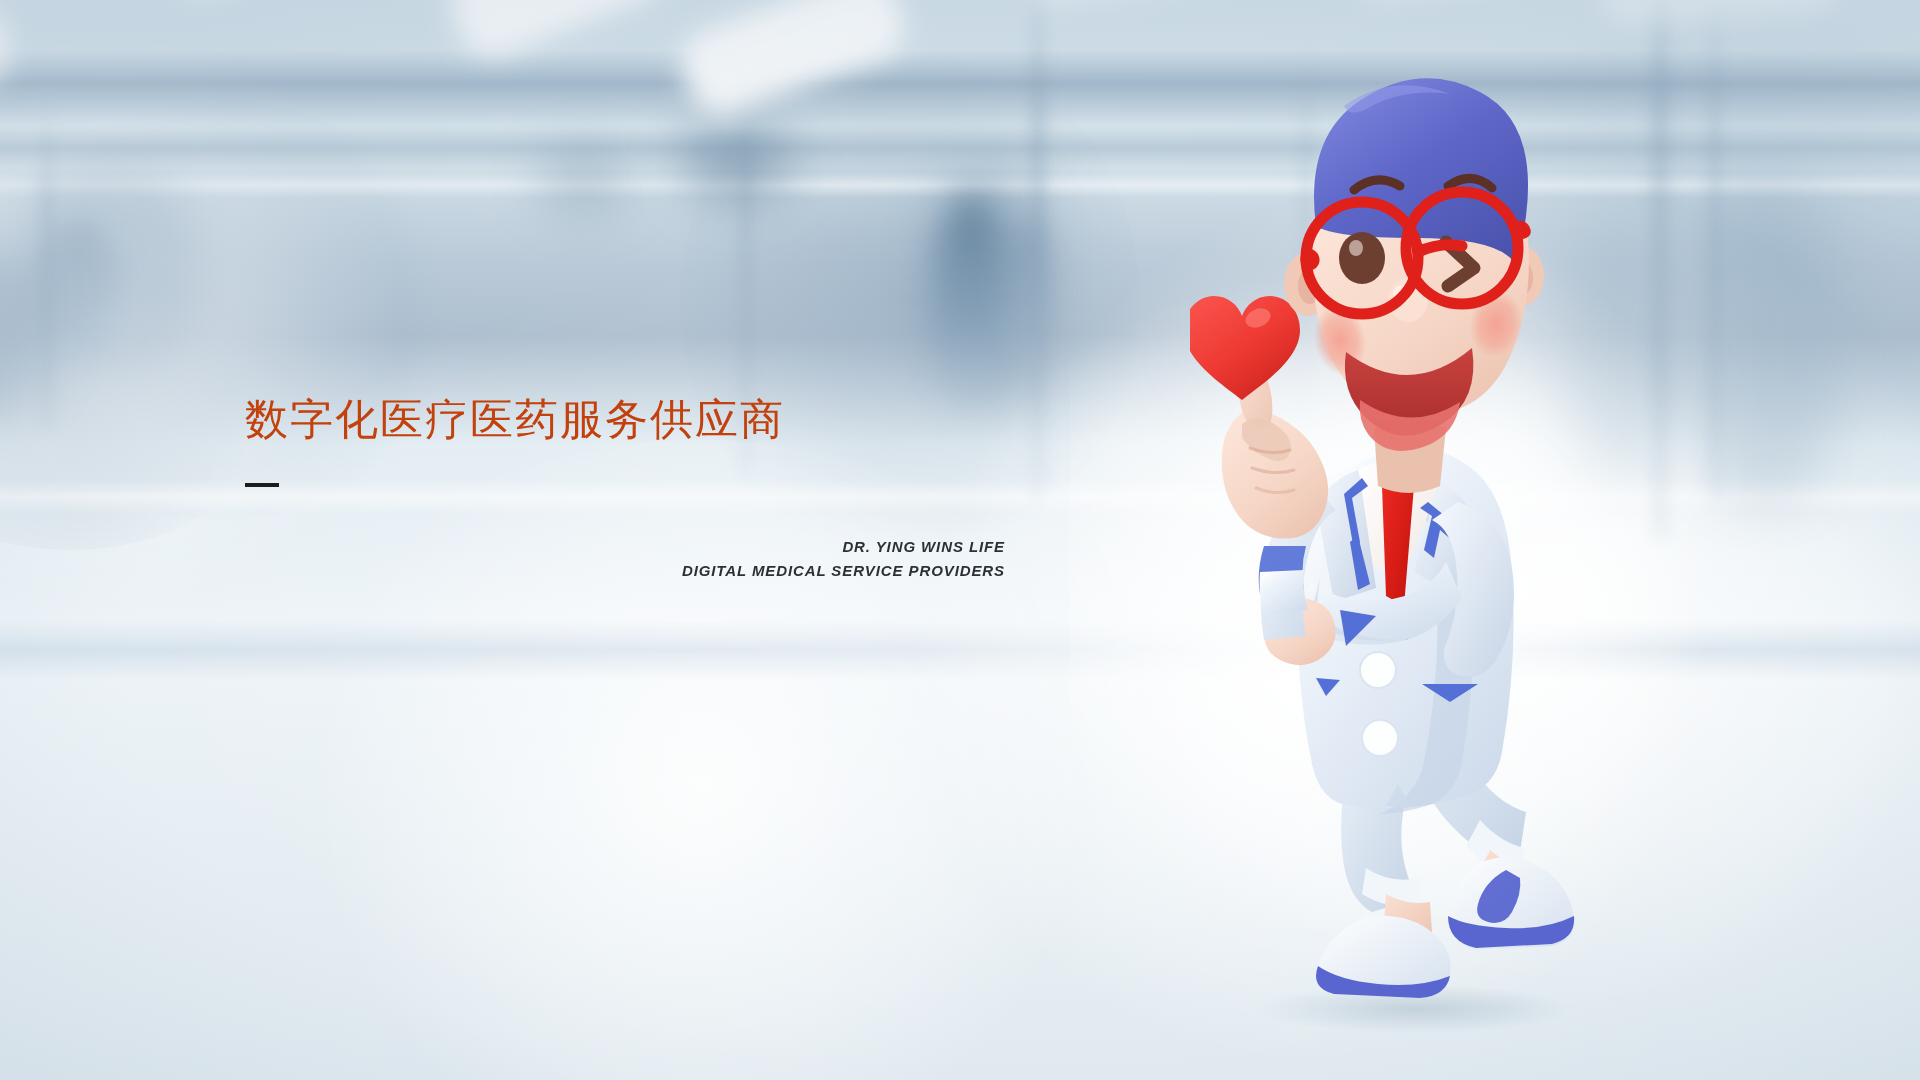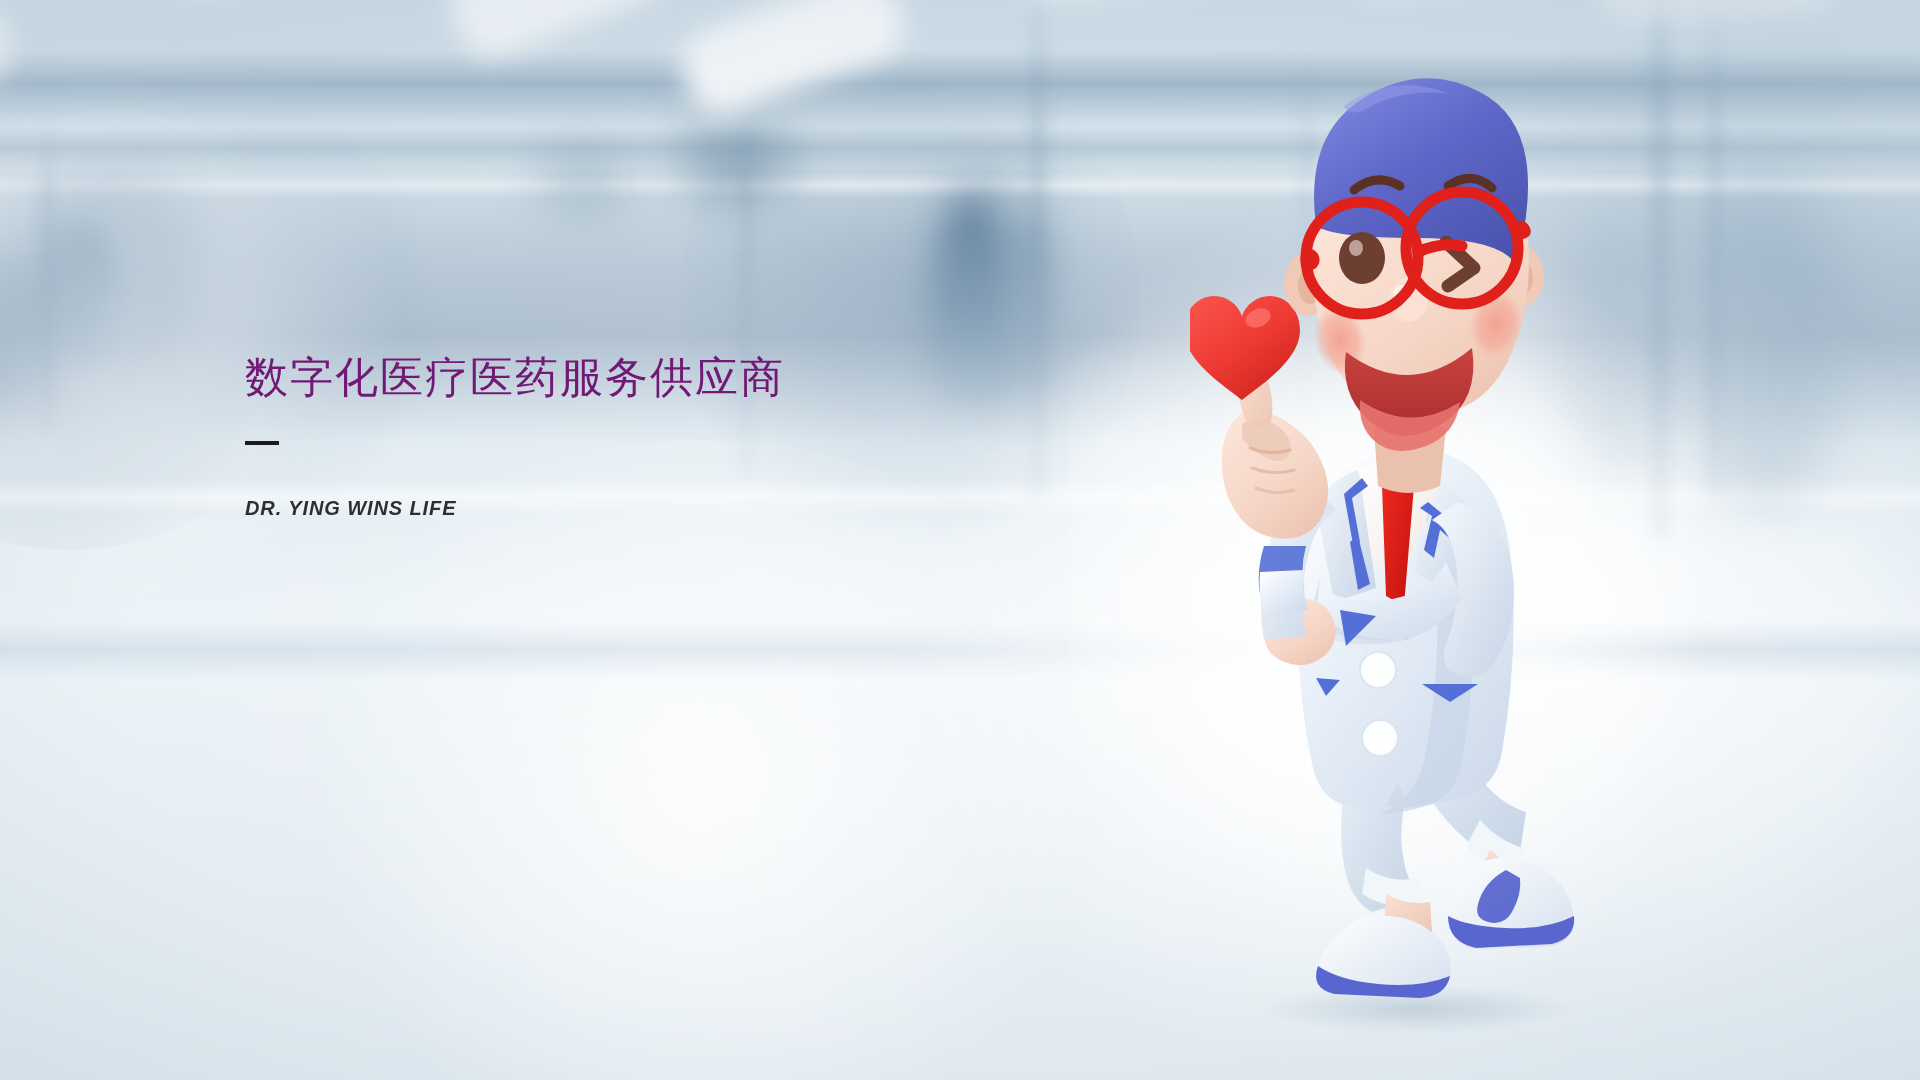--- a/index.html
+++ b/index.html
@@ -76,37 +76,39 @@
     background:radial-gradient(ellipse 78% 70% at 52% 62%,rgba(255,255,255,.30) 0%,rgba(255,255,255,0) 58%,rgba(168,190,208,.30) 100%);
   }
   .bg-sheen{
     position:absolute;left:900px;top:260px;width:820px;height:820px;
     background:radial-gradient(circle,rgba(255,255,255,.95) 0%,rgba(255,255,255,.45) 38%,rgba(255,255,255,0) 68%);
   }
 
   
   .copy{position:absolute;left:245px;top:356px;width:760px;}
   .eyebrow{
-    font-size:43px;line-height:1;letter-spacing:2px;color:#701a75;font-weight:400;
+    font-size:43px;line-height:1;letter-spacing:2px;color:#c2410c;font-weight:400;
     font-family:"Liberation Sans","DejaVu Sans",sans-serif;
     white-space:nowrap;
+    margin-top:42px;
   }
   .headline{
     margin-top:29px;
     font-size:71px;line-height:1;color:#ee1c16;font-weight:700;letter-spacing:11px;
     font-family:"Liberation Sans","DejaVu Sans",sans-serif;
     white-space:nowrap;
   }
   .rule{margin-top:42px;width:34px;height:4px;background:#1b1c1e;}
   .sub{margin-top:48px;}
   .sub-line{
-    font-size:20px;line-height:1.58;letter-spacing:.9px;
+    font-size:15px;line-height:1.58;letter-spacing:.9px;
     font-style:italic;font-weight:700;color:#2b3034;
     font-family:"Liberation Sans","DejaVu Sans",sans-serif;
     white-space:nowrap;
+    text-align:right;
   }
 
   
   .char{position:absolute;left:1190px;top:50px;width:430px;height:1010px;}
   .ch-glow{
     position:absolute;left:-120px;top:140px;width:650px;height:760px;
     background:radial-gradient(ellipse at 45% 50%,rgba(255,255,255,.92) 0%,rgba(255,255,255,.35) 45%,rgba(255,255,255,0) 70%);
   }
   .ch-shadow{
     position:absolute;left:70px;top:935px;width:310px;height:48px;border-radius:50%;
@@ -165,20 +167,21 @@
     </div>
     <div class="bg-sheen"></div>
     <div class="bg-vignette"></div>
   </div>
 
   <div class="copy">
     <div class="eyebrow">数字化医疗医药服务供应商</div>
     <div class="rule"></div>
     <div class="sub">
       <div class="sub-line">DR. YING WINS LIFE</div>
+      <div class="sub-line">DIGITAL MEDICAL SERVICE PROVIDERS</div>
     </div>
   </div>
 
   <div class="char">
     <div class="ch-glow"></div>
     <div class="ch-shadow"></div>
 
     <svg class="ch-svg" width="430" height="1010" viewBox="0 0 430 1010">
       <defs>
         <linearGradient id="hairG" x1="0.15" y1="0" x2="0.9" y2="1">

